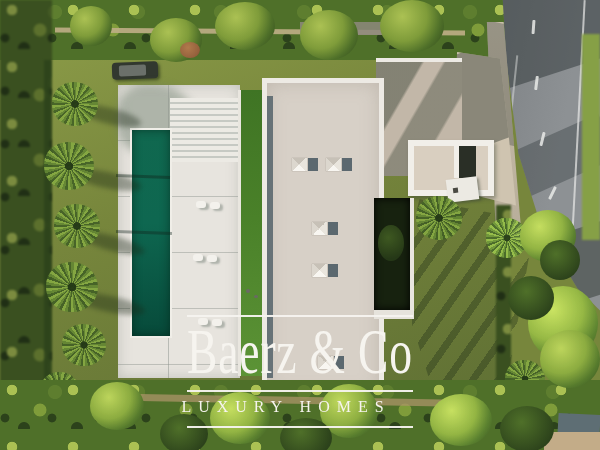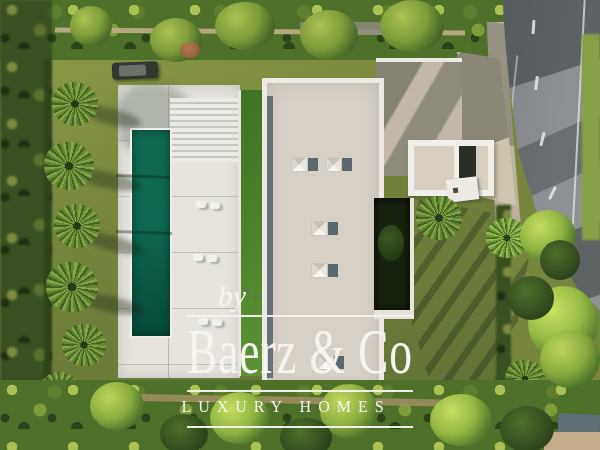--- a/index.html
+++ b/index.html
@@ -210,19 +210,18 @@
   <div class="abs tree" style="left:430px;top:394px;width:62px;height:52px;filter:brightness(1.16);"></div>
   <div class="abs tree dark" style="left:160px;top:414px;width:48px;height:40px;"></div>
   <div class="abs tree dark" style="left:280px;top:418px;width:52px;height:40px;"></div>
   <div class="abs tree dark" style="left:508px;top:276px;width:46px;height:44px;"></div>
   <div class="abs tree" style="left:540px;top:330px;width:60px;height:58px;filter:brightness(1.1);"></div>
 
   <div class="abs" style="left:558px;top:414px;width:42px;height:22px;background:var(--structure-roof);transform:rotate(3deg);"></div>
   <div class="abs" style="left:544px;top:432px;width:56px;height:18px;background:var(--structure-wall);"></div>
   <div class="abs tree dark" style="left:500px;top:406px;width:54px;height:46px;"></div>
 
-  <div class="abs wm wm-by" style="left:204px;top:281px;width:56px;">by</div>
   <div class="abs wm-line" style="left:187px;top:315px;width:226px;"></div>
   <div class="abs wm wm-brand" style="left:0;top:320px;width:600px;">Baerz &amp; Co</div>
   <div class="abs wm-line" style="left:187px;top:390px;width:226px;"></div>
   <div class="abs wm wm-tag" style="left:0;top:399px;width:565px;padding-left:7px;box-sizing:border-box;">LUXURY HOMES</div>
   <div class="abs wm-line" style="left:187px;top:426px;width:226px;"></div>
 </div>
 
 </body></html>

